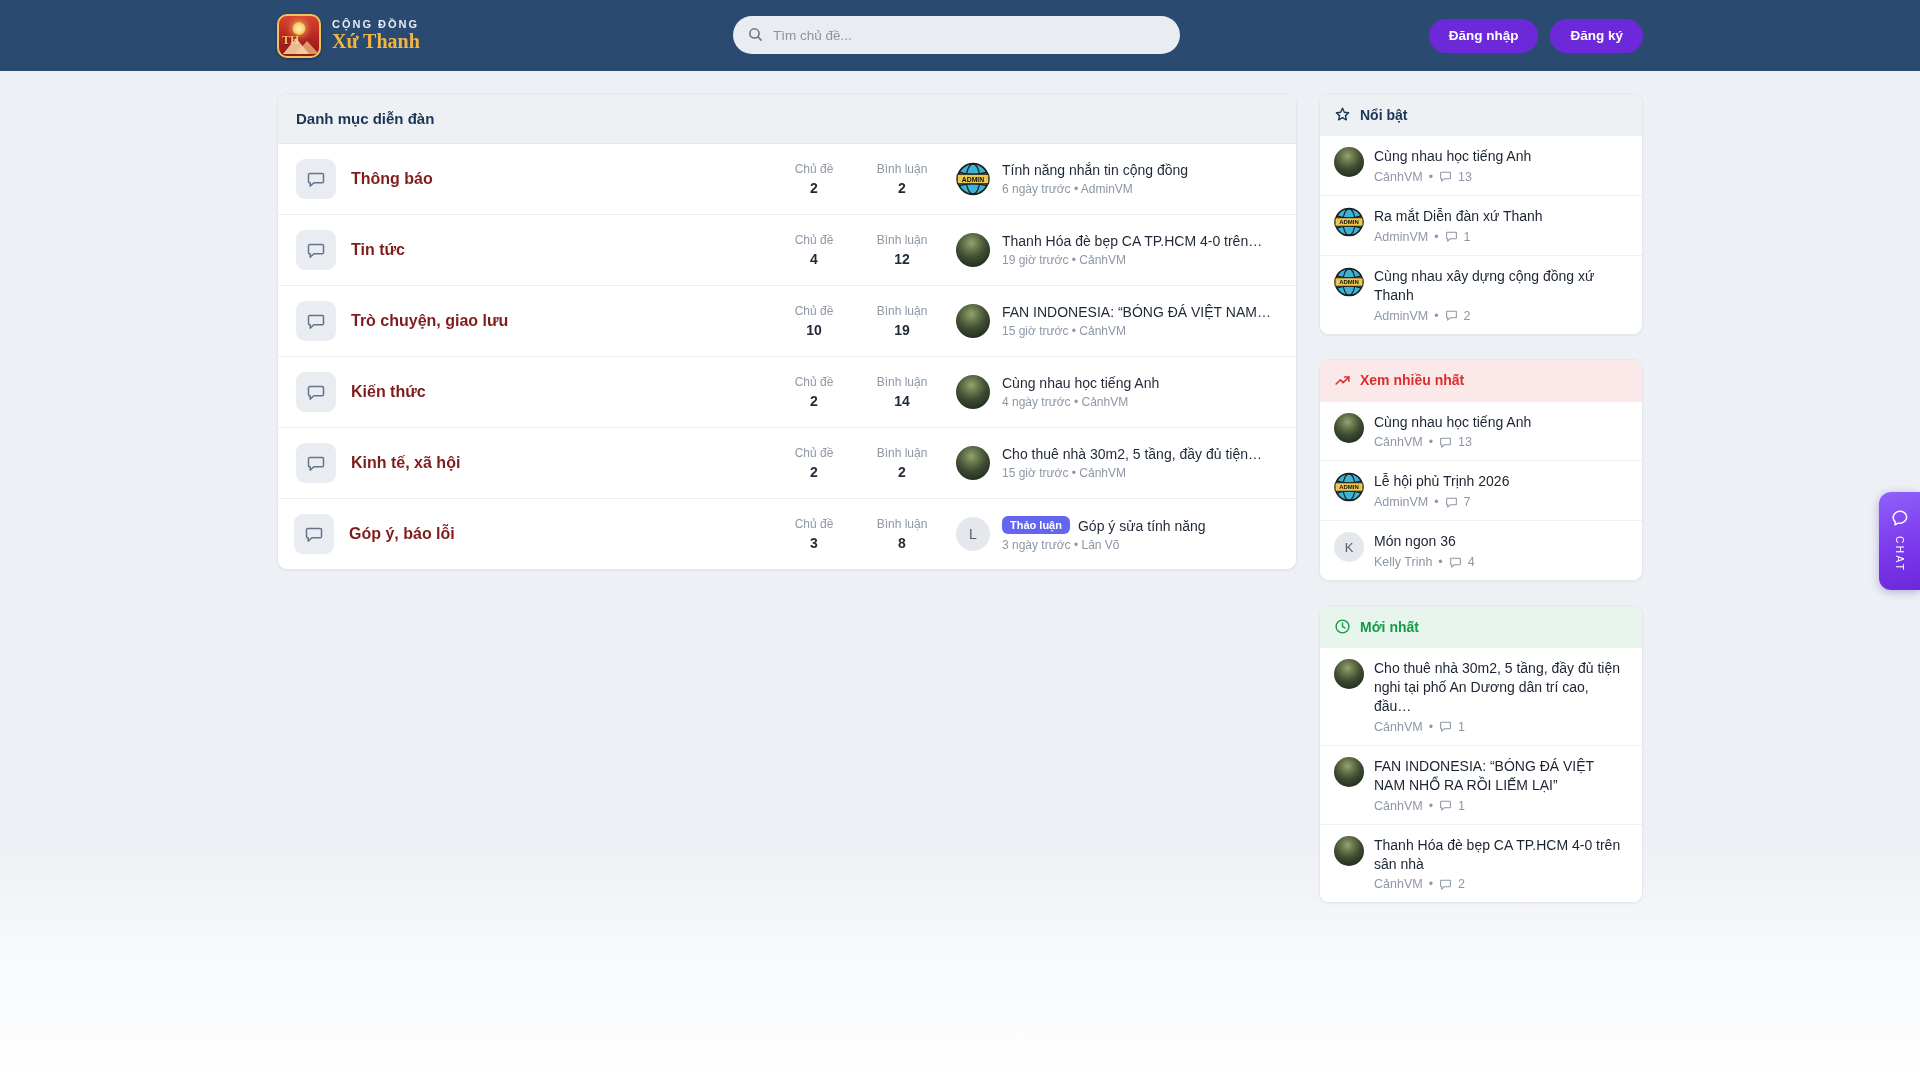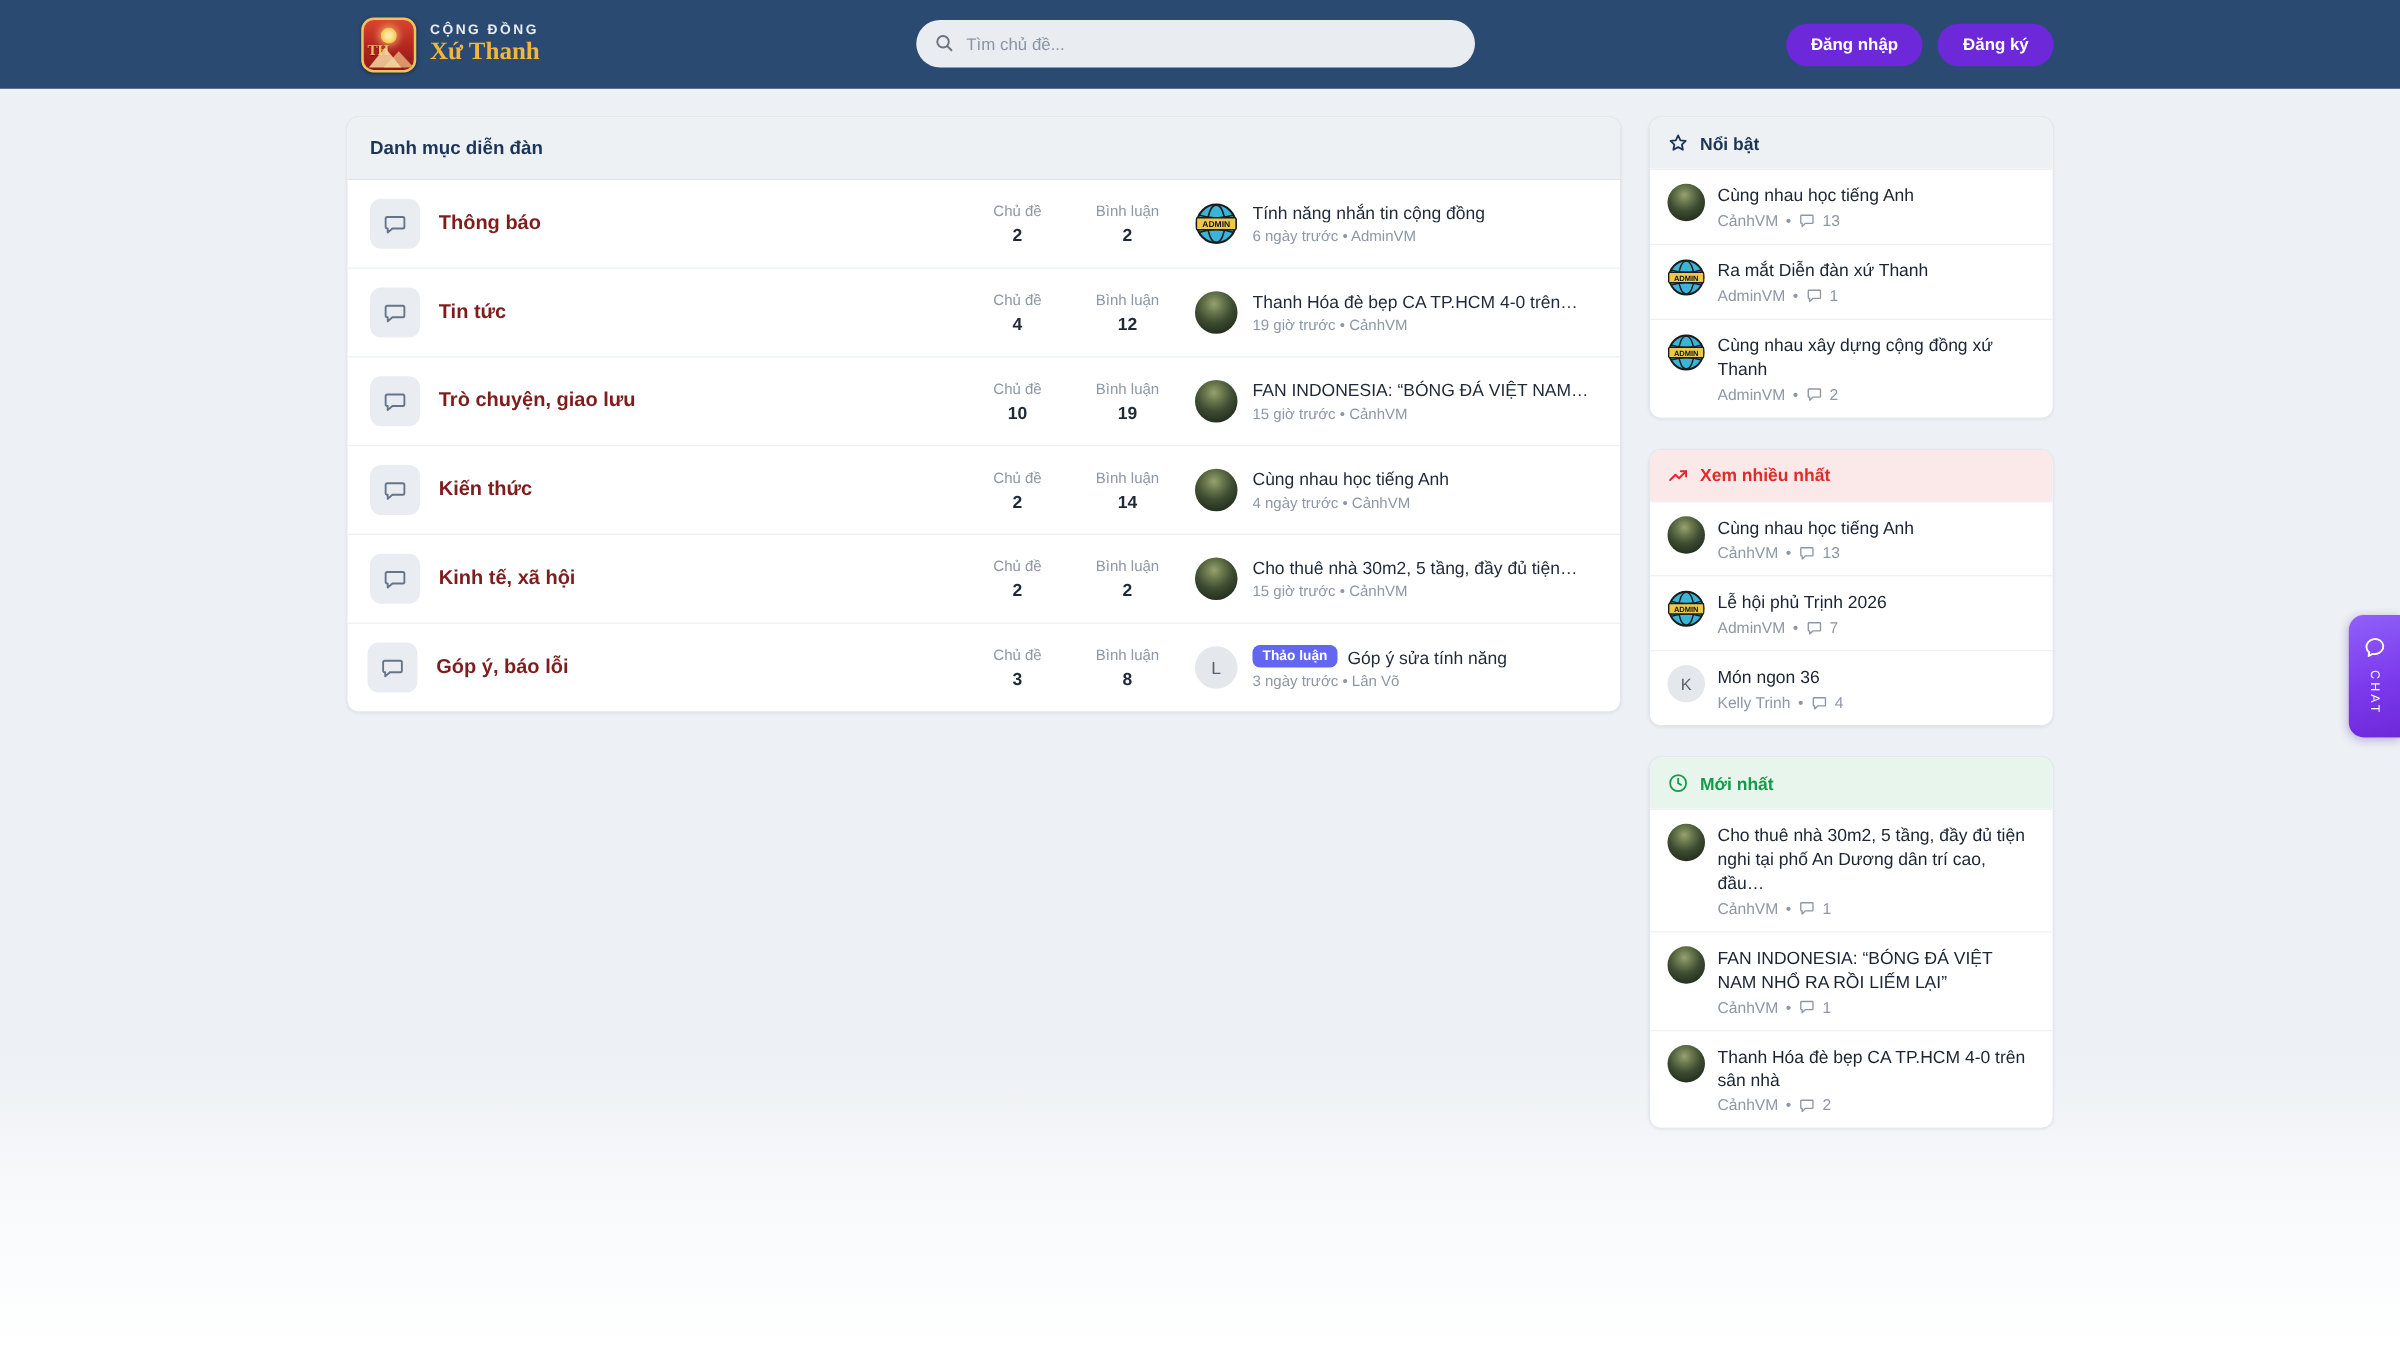--- a/index.html
+++ b/index.html
@@ -9,21 +9,21 @@
     background:linear-gradient(180deg,#edf0f4 0%,#edf0f4 78%,#f7f9fb 88%,#ffffff 100%);
     color:#1f2937;
   }
   
   .topbar { height:71px; background:#2b4a72; display:flex; align-items:center; position:relative; }
   .topbar-inner { width:1366px; margin:0 auto; display:flex; align-items:center; justify-content:space-between; }
   .brand { display:flex; align-items:center; gap:11px; cursor:pointer; }
   .logo-badge {
     width:44px; height:44px; border-radius:10px; position:relative; overflow:hidden;
     background:linear-gradient(180deg,#d8452f 0%,#b32420 55%,#8f1b18 100%);
-    border:2px solid #f0c35c; box-shadow:0 1px 3px rgba(0,0,0,.35);margin-left:12px;
+    border:2px solid #f0c35c; box-shadow:0 1px 3px rgba(0,0,0,.35);
   }
   .logo-sun { position:absolute; left:50%; top:6px; transform:translateX(-50%); width:13px; height:13px;
     border-radius:50%; background:radial-gradient(circle,#ffe9a8 20%,#f4c44e 70%,#e8a93a 100%);
     box-shadow:0 0 6px 2px rgba(255,220,130,.55); }
   .logo-mono { position:absolute; left:3px; top:17px; font-family:"Liberation Serif","DejaVu Serif",serif;
     font-weight:700; font-size:12px; color:#f2c35a; text-shadow:0 1px 1px rgba(0,0,0,.5); }
   .logo-mt1,.logo-mt2 { position:absolute; bottom:2px; width:0; height:0; border-style:solid; }
   .logo-mt1 { left:4px; border-width:0 13px 16px 13px; border-color:transparent transparent rgba(247,216,163,.85) transparent; }
   .logo-mt2 { left:16px; border-width:0 12px 13px 12px; border-color:transparent transparent rgba(240,190,130,.75) transparent; }
   .brand-text { display:flex; flex-direction:column; line-height:1.15; }

